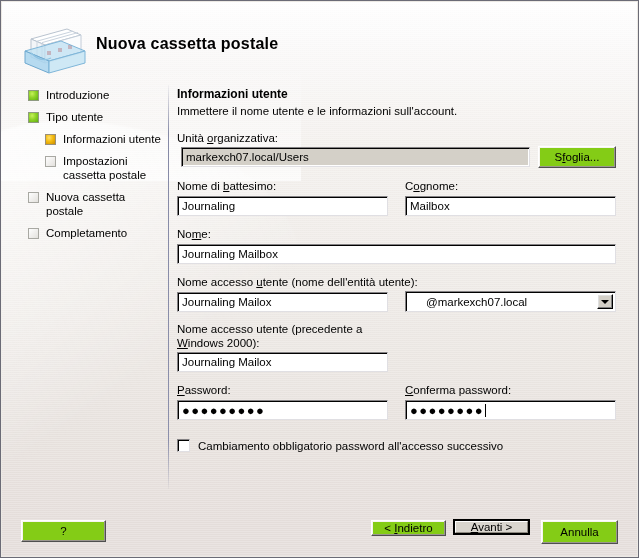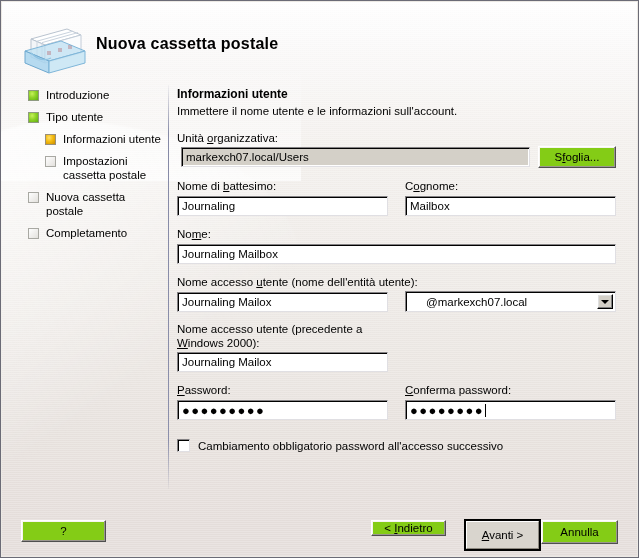--- a/index.html
+++ b/index.html
@@ -448,21 +448,21 @@
 
   <div id="btnbar">
     <div class="btn" style="left:20px; top:14px; width:85px; height:22px;">
       <span>?</span>
     </div>
 
     <div class="btn" style="left:370px; top:14px; width:75px; height:16px;">
       <span><span>&lt; </span><span class="acc">I</span><span>ndietro</span></span>
     </div>
 
-    <div class="btn default" style="left:452px; top:13px; width:77px; height:32px;margin-left:11px;">
+    <div class="btn default" style="left:452px; top:13px; width:77px; height:16px;">
       <span class="btn-inner">
         <span><span class="acc">A</span><span>vanti &gt;</span></span>
       </span>
     </div>
 
     <div class="btn" style="left:540px; top:14px; width:77px; height:24px;">
       <span>Annulla</span>
     </div>
   </div>
 

